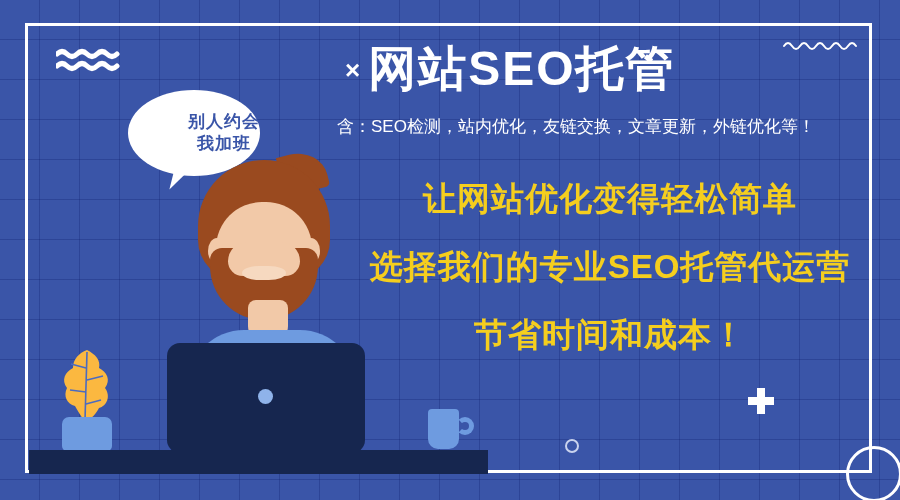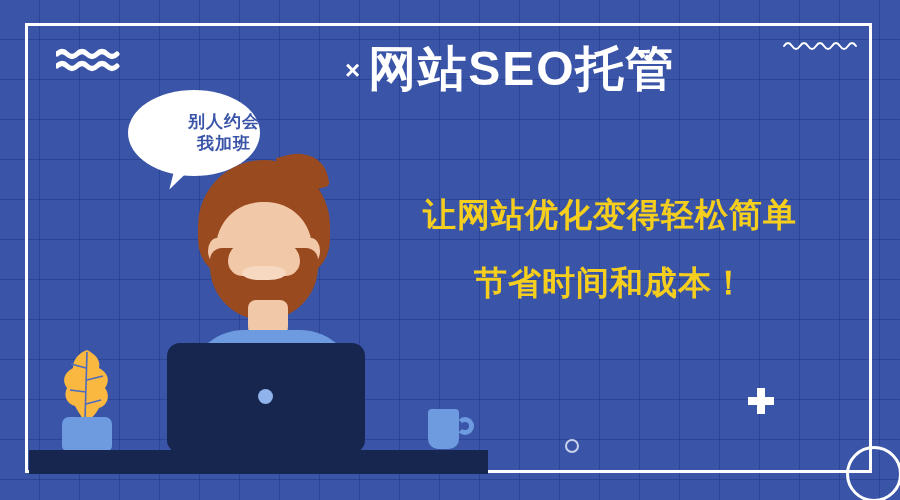--- a/index.html
+++ b/index.html
@@ -64,21 +64,21 @@
   .title .x{font-size:26px;vertical-align:6px;margin-right:6px;font-weight:bold;}
   .subtitle{
     position:absolute;left:337px;top:117px;
     width:550px;
     color:#ffffff;
     font-size:17px;
     line-height:1.2;
     white-space:nowrap;
   }
   .headlines{
-    position:absolute;left:330px;top:198px;
+    position:absolute;left:330px;top:182px;
     width:560px;
     text-align:center;
   }
   .headline{
     color:#f5ce1e;
     font-size:33px;
     font-weight:bold;
     letter-spacing:1px;
     line-height:1;
     margin-bottom:35px;
@@ -210,23 +210,25 @@
   <svg class="wave-right" viewBox="0 0 76 14" xmlns="http://www.w3.org/2000/svg">
     <path d="M2 8 Q6 2 10 8 T18 8 T26 8 T34 8 T42 8 T50 8 T58 8 T66 8 T74 8" stroke="#ffffff" stroke-width="2" fill="none" stroke-linecap="round"></path>
   </svg>
 
   <div class="plus"></div>
   <div class="corner-circle"></div>
   <div class="small-circle"></div>
 
   <div class="title"><span class="x">×</span><span>网站SEO托管</span></div>
 
+  <div class="subtitle">含：SEO检测，站内优化，友链交换，文章更新，外链优化等！</div>
 
   <div class="headlines">
     <div class="headline">让网站优化变得轻松简单</div>
+    <div class="headline">选择我们的专业SEO托管代运营</div>
     <div class="headline">节省时间和成本！</div>
   </div>
 
   <div class="bubble-tail"></div>
   <div class="bubble">
     <div class="bubble-text">
       <div>别人约会</div>
       <div>我加班</div>
     </div>
   </div>

